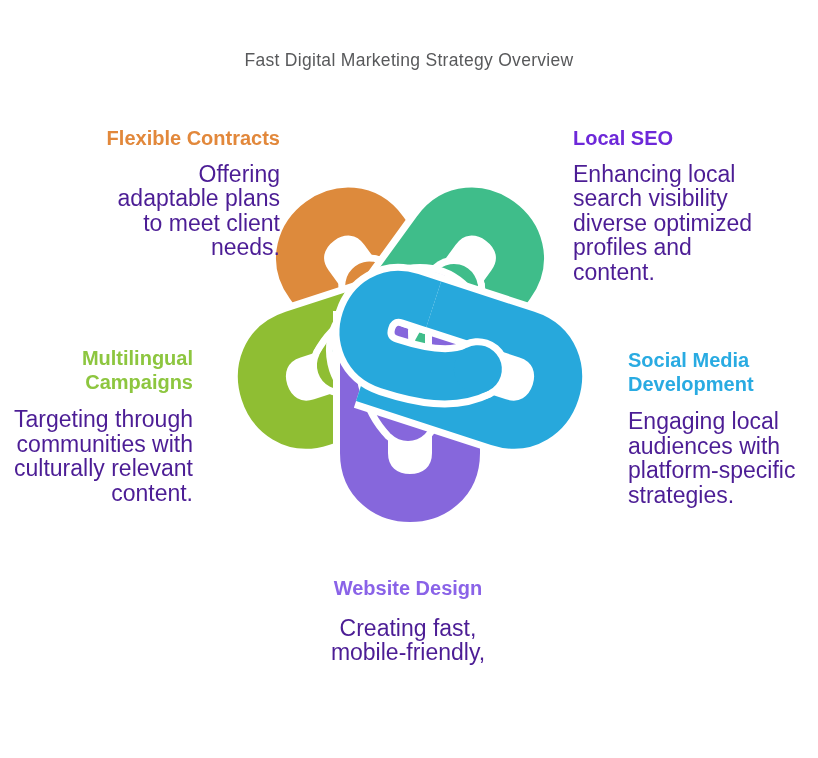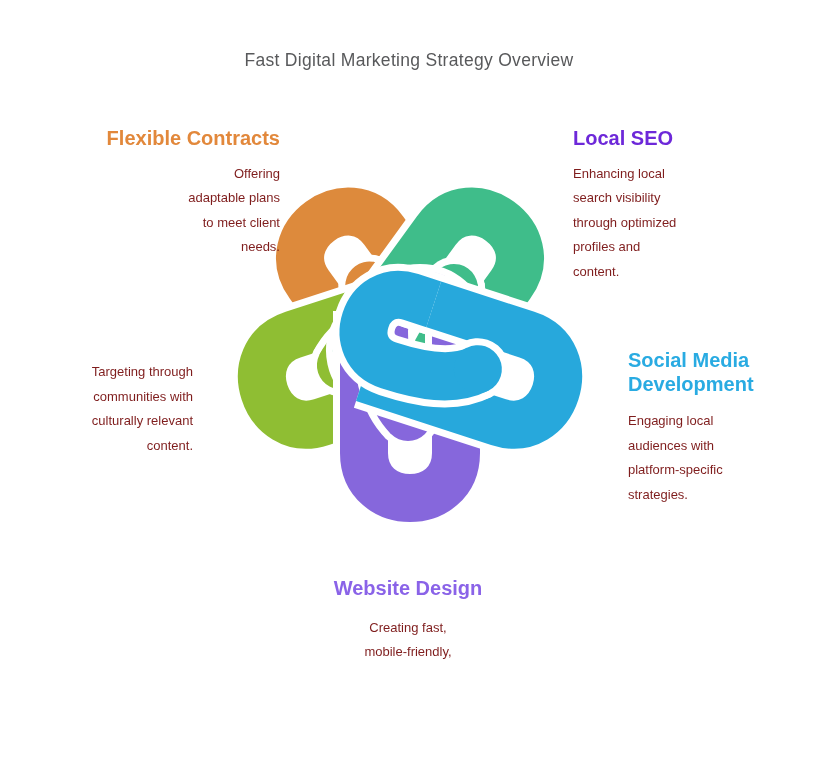--- a/index.html
+++ b/index.html
@@ -38,23 +38,23 @@
   }
   .section h3 {
     margin: 0;
     font-size: 20px;
     line-height: 23.5px;
     font-weight: bold;
     white-space: pre-line;
   }
   .section .body {
     margin-top: 11px;
-    font-size: 13px;
+    font-size: 23px;
     line-height: 24.5px;
-    color: #7f1d1d;
+    color: #4c1d95;
     white-space: pre-line;
   }
   .sec-flexible   { right: 538px; top: 127px; width: 230px; text-align: right; }
   .sec-local-seo  { left: 573px;  top: 127px; width: 190px; text-align: left; }
   .sec-multilingual { right: 625px; top: 347px; width: 190px; text-align: right; }
   .sec-multilingual .body, .sec-social .body { margin-top: 13px; }
   .sec-social     { left: 628px;  top: 349px; width: 185px; text-align: left; }
   .sec-website    { left: 288px;  top: 577px; width: 240px; text-align: center; }
   .sec-website .body { margin-top: 15px; }
 </style>
@@ -113,26 +113,28 @@
     <div class="body">Offering
 adaptable plans
 to meet client
 needs.</div>
   </div>
 
   <div class="section sec-local-seo">
     <h3 style="color: #6d28d9;">Local SEO</h3>
     <div class="body">Enhancing local
 search visibility
-through optimized
+diverse optimized
 profiles and
 content.</div>
   </div>
 
   <div class="section sec-multilingual">
+    <h3 style="color: rgb(141, 198, 63);">Multilingual
+Campaigns</h3>
     <div class="body">Targeting through
 communities with
 culturally relevant
 content.</div>
   </div>
 
   <div class="section sec-social">
     <h3 style="color: rgb(41, 171, 226);">Social Media
 Development</h3>
     <div class="body">Engaging local

